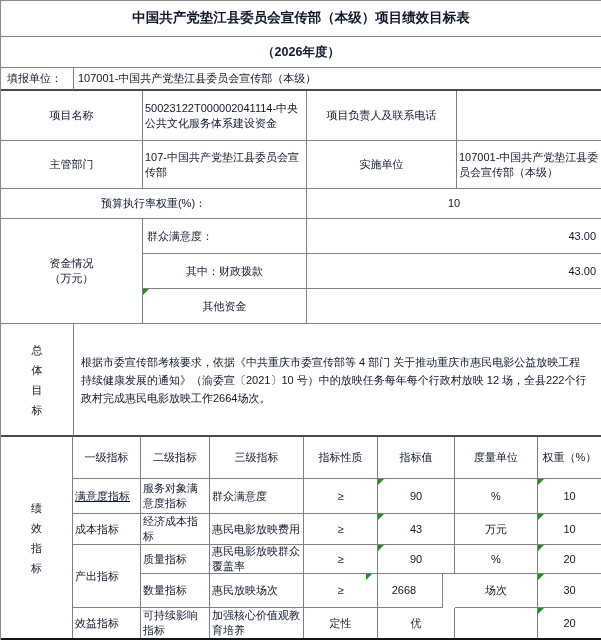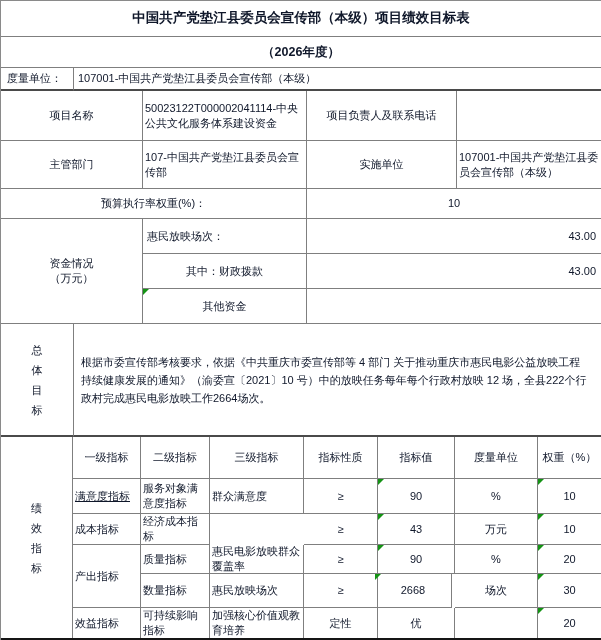--- a/index.html
+++ b/index.html
@@ -33,40 +33,40 @@
   .botbar{position:absolute;left:0;top:637px;width:601px;height:3px;background:#151515;}
 </style>
 </head>
 <body>
 
 <div class="sheet">
 
   <div class="c ctr bold title" style="left:0;top:0;width:601px;height:36px;">中国共产党垫江县委员会宣传部（本级）项目绩效目标表</div>
   <div class="c ctr bold sub" style="left:0;top:36px;width:601px;height:31px;">（2026年度）</div>
 
-  <div class="c lft thickB" style="left:0;top:67px;width:73px;height:23px;padding-left:6px;">度量单位：</div>
+  <div class="c lft thickB" style="left:0;top:67px;width:73px;height:23px;padding-left:6px;">填报单位：</div>
   <div class="c lft thickB" style="left:73px;top:67px;width:528px;height:23px;">107001-中国共产党垫江县委员会宣传部（本级）</div>
 
   <div class="c ctr" style="left:0;top:90px;width:142px;height:50px;">项目名称</div>
   <div class="c lft" style="left:142px;top:90px;width:164px;height:50px;padding:1px 2px;">50023122T000002041114-中央公共文化服务体系建设资金</div>
   <div class="c ctr" style="left:306px;top:90px;width:150px;height:50px;">项目负责人及联系电话</div>
   <div class="c lft" style="left:456px;top:90px;width:145px;height:50px;"></div>
 
   <div class="c ctr" style="left:0;top:140px;width:142px;height:48px;">主管部门</div>
   <div class="c lft" style="left:142px;top:140px;width:164px;height:48px;padding:1px 2px;">107-中国共产党垫江县委员会宣传部</div>
   <div class="c ctr" style="left:306px;top:140px;width:150px;height:48px;">实施单位</div>
   <div class="c lft" style="left:456px;top:140px;width:145px;height:48px;padding:1px 2px;">107001-中国共产党垫江县委员会宣传部（本级）</div>
 
   <div class="c ctr" style="left:0;top:188px;width:306px;height:30px;">预算执行率权重(%)：</div>
   <div class="c ctr" style="left:306px;top:188px;width:295px;height:30px;">10</div>
 
   <div class="c ctr pre" style="left:0;top:218px;width:142px;height:105px;">资金情况
 （万元）</div>
 
-  <div class="c lft" style="left:142px;top:218px;width:164px;height:35px;">惠民放映场次：</div>
+  <div class="c lft" style="left:142px;top:218px;width:164px;height:35px;">群众满意度：</div>
   <div class="c rgt" style="left:306px;top:218px;width:295px;height:35px;">43.00</div>
 
   <div class="c ctr" style="left:142px;top:253px;width:164px;height:35px;">其中：财政拨款</div>
   <div class="c rgt" style="left:306px;top:253px;width:295px;height:35px;">43.00</div>
 
   <div class="c ctr" style="left:142px;top:288px;width:164px;height:35px;">
     <span class="tri"></span>
     <span>其他资金</span>
   </div>
   <div class="c rgt" style="left:306px;top:288px;width:295px;height:35px;"></div>
@@ -97,20 +97,21 @@
     <span>90</span>
   </div>
   <div class="c ctr" style="left:454px;top:478px;width:83px;height:35px;">%</div>
   <div class="c ctr" style="left:537px;top:478px;width:64px;height:35px;">
     <span class="tri"></span>
     <span>10</span>
   </div>
 
   <div class="c lft" style="left:72px;top:513px;width:68px;height:31px;padding:1px 2px;">成本指标</div>
   <div class="c lft" style="left:140px;top:513px;width:69px;height:31px;padding:1px 2px;">经济成本指标</div>
+  <div class="c lft" style="left:209px;top:513px;width:94px;height:31px;padding:1px 2px;">惠民电影放映费用</div>
   <div class="c ctr" style="left:303px;top:513px;width:74px;height:31px;">≥</div>
   <div class="c ctr" style="left:377px;top:513px;width:77px;height:31px;">
     <span class="tri"></span>
     <span>43</span>
   </div>
   <div class="c ctr" style="left:454px;top:513px;width:83px;height:31px;">万元</div>
   <div class="c ctr" style="left:537px;top:513px;width:64px;height:31px;">
     <span class="tri"></span>
     <span>10</span>
   </div>
@@ -126,21 +127,21 @@
   </div>
   <div class="c ctr" style="left:454px;top:544px;width:83px;height:29px;">%</div>
   <div class="c ctr" style="left:537px;top:544px;width:64px;height:29px;">
     <span class="tri"></span>
     <span>20</span>
   </div>
 
   <div class="c lft" style="left:140px;top:573px;width:69px;height:34px;padding:1px 2px;">数量指标</div>
   <div class="c lft" style="left:209px;top:573px;width:94px;height:34px;padding:1px 2px;">惠民放映场次</div>
   <div class="c ctr" style="left:303px;top:573px;width:74px;height:34px;">≥</div>
-  <div class="c ctr" style="left:374px;top:573px;width:77px;height:34px;text-align:right;">
+  <div class="c ctr" style="left:365px;top:573px;width:77px;height:34px;text-align:right;">
     <span class="tri"></span>
     <span>2668</span>
   </div>
   <div class="c ctr" style="left:454px;top:573px;width:83px;height:34px;">场次</div>
   <div class="c ctr" style="left:537px;top:573px;width:64px;height:34px;">
     <span class="tri"></span>
     <span>30</span>
   </div>
 
   <div class="c lft" style="left:72px;top:607px;width:68px;height:31px;padding:1px 2px;">效益指标</div>

